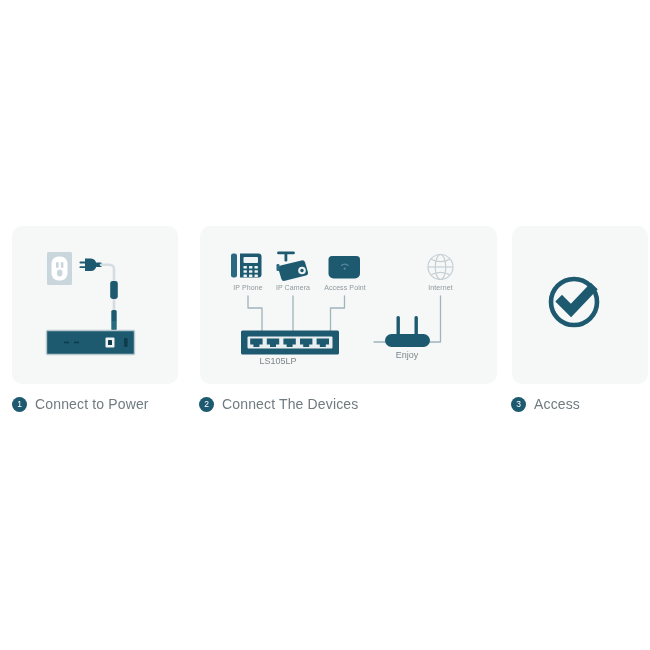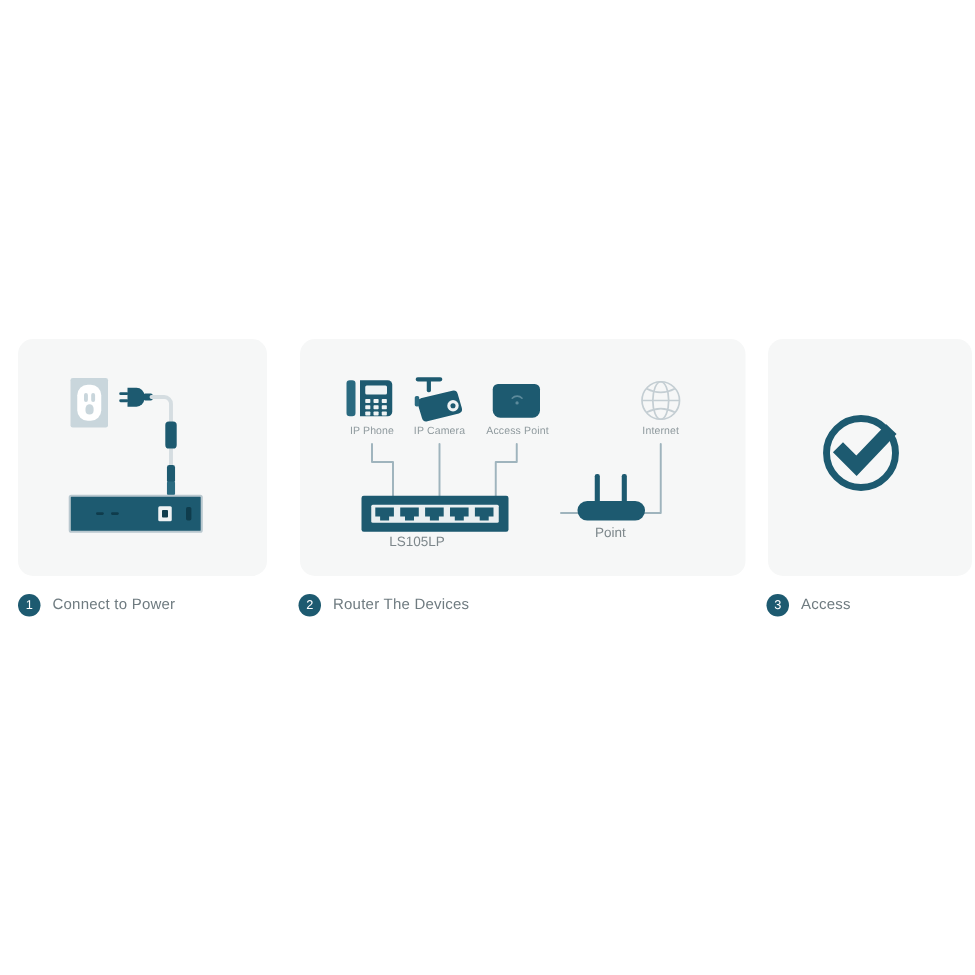--- a/index.html
+++ b/index.html
@@ -49,21 +49,21 @@
     border-radius: 50%;
     background: #1d5a70;
     color: #ffffff;
     font-size: 8.5px;
     line-height: 15px;
     text-align: center;
     font-family: "Liberation Sans", sans-serif;
     flex: 0 0 auto;
   }
   .step-label {
-    font-size: 10px;
+    font-size: 14px;
     color: #6f7b80;
     letter-spacing: 0.15px;
     white-space: nowrap;
   }
 
   .svg-layer {
     position: absolute;
     left: 0;
     top: 0;
     width: 650px;
@@ -210,30 +210,30 @@
     </g>
 
   </svg>
 
   <div class="cap" style="left:226px; top:284px; width:44px;">IP Phone</div>
   <div class="cap" style="left:271px; top:284px; width:44px;">IP Camera</div>
   <div class="cap" style="left:318px; top:284px; width:54px;">Access Point</div>
   <div class="cap" style="left:418px; top:284px; width:45px;">Internet</div>
 
   <div class="cap-dark" style="left:238px; top:356px; width:80px;">LS105LP</div>
-  <div class="cap-dark" style="left:372px; top:350px; width:70px;">Point</div>
+  <div class="cap-dark" style="left:372px; top:350px; width:70px;">Enjoy</div>
 
   <div class="step-row" id="step-1">
     <div class="badge">1</div>
     <div class="step-label">Connect to Power</div>
   </div>
 
   <div class="step-row" id="step-2">
     <div class="badge">2</div>
-    <div class="step-label">Router The Devices</div>
+    <div class="step-label">Connect The Devices</div>
   </div>
 
   <div class="step-row" id="step-3">
     <div class="badge">3</div>
     <div class="step-label">Access</div>
   </div>
 
 </div>
 
 </body></html>

